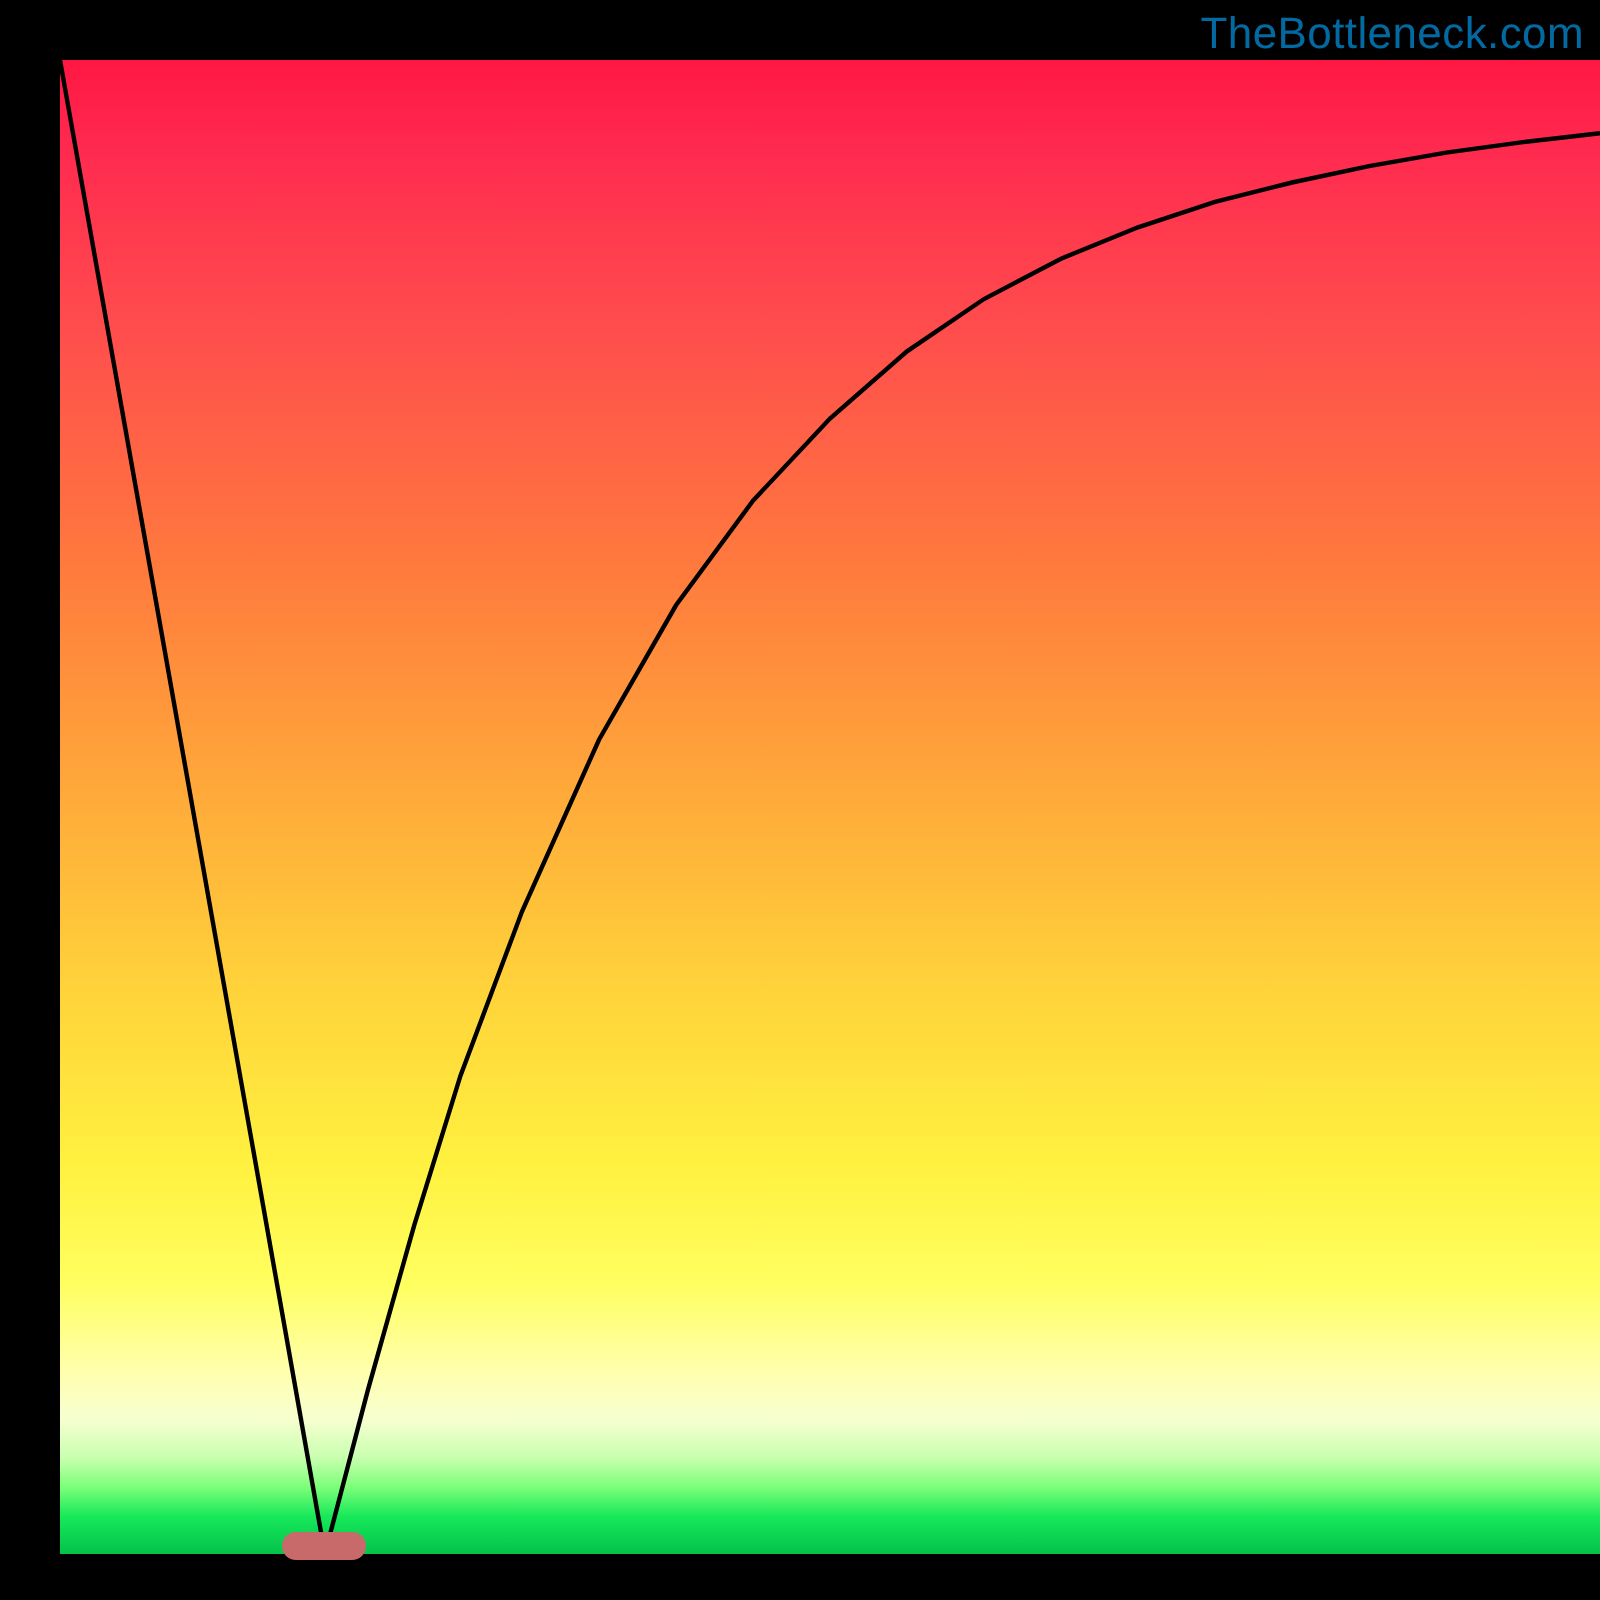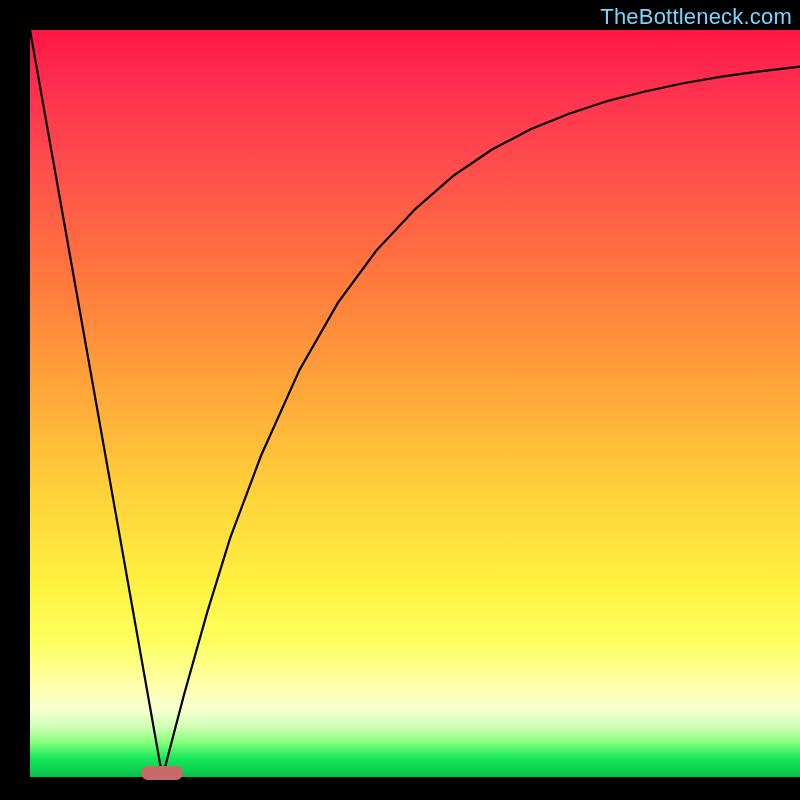--- a/index.html
+++ b/index.html
@@ -39,21 +39,21 @@
       #caffb0 93.5%,
       #7dff7a 95.5%,
       #17e859 97.5%,
       #04c24a 100%
     );
   }
   .watermark {
     position: absolute;
     top: 4px;
     right: 8px;
-    color: #7dd3fc;
+    color: #0369a1;
     font-size: 22px;
     letter-spacing: 0.2px;
     font-weight: 500;
     user-select: none;
   }
   svg.curves {
     position: absolute;
     left: 0;
     top: 0;
     width: 770px;

